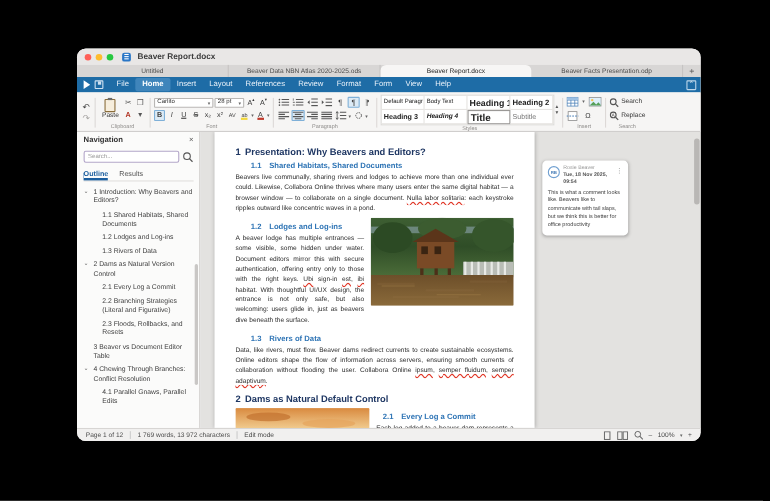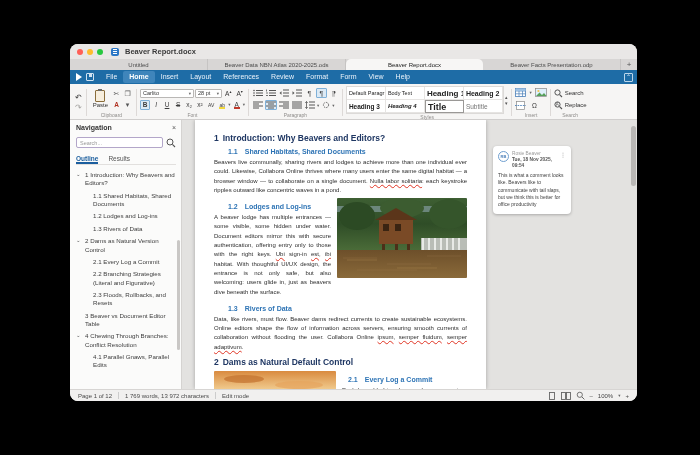--- a/index.html
+++ b/index.html
@@ -461,21 +461,21 @@
           <div class="ol-item l1"><span class="chev">⌄</span><span>4  Chewing Through Branches: Conflict Resolution</span></div>
           <div class="ol-item l2"><span>4.1  Parallel Gnaws, Parallel Edits</span></div>
         </div>
         <div class="sb-scroll"></div>
       </aside>
 
       <div class="canvas">
         <div class="page">
 
           <div class="h1">
-            <span class="num">1</span><span>Introduction: Why Beavers and Editors?</span>
+            <span class="num">1</span><span>Presentation: Why Beavers and Editors?</span>
           </div>
 
           <div class="h2">
             <span class="num">1.1</span><span>Shared Habitats, Shared Documents</span>
           </div>
           <p class="bodyp"><span>Beavers live communally, sharing rivers and lodges to achieve more than one individual ever could. Likewise, Collabora Online thrives where many users enter the same digital habitat — a browser window — to collaborate on a single document. </span><span class="sq">Nulla labor solitaria</span><span>: each keystroke ripples outward like concentric waves in a pond.</span></p>
 
           <div class="cols">
             <div class="txtcol">
               <div class="h2" style="margin-left:14px">

